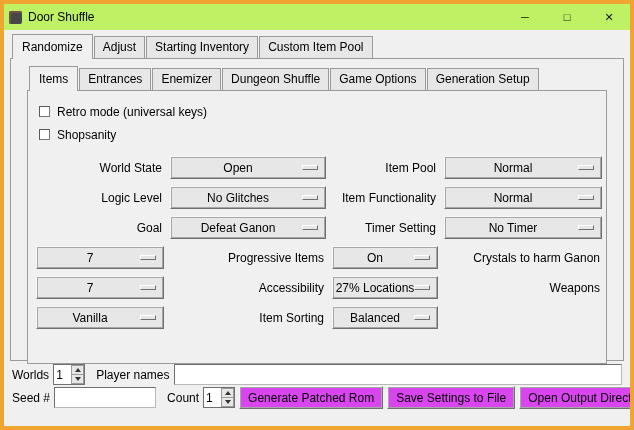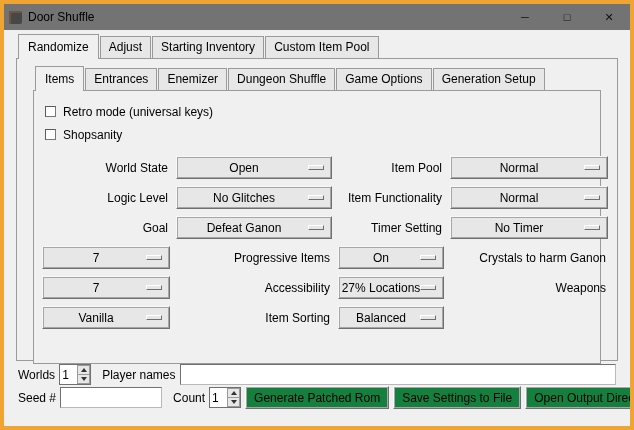--- a/index.html
+++ b/index.html
@@ -7,30 +7,30 @@
 
   .window {
     width: 634px; height: 430px;
     border: 4px solid #F0A432;
     background: #f0f0f0;
     overflow: hidden;
     display: flex; flex-direction: column;
   }
 
   
-  .titlebar { height: 26px; background: #737373; display: flex; align-items: center; flex: 0 0 auto; }
+  .titlebar { height: 26px; background: #bef264; display: flex; align-items: center; flex: 0 0 auto; }
   .app-icon { width: 13px; height: 13px; margin: 0 6px 0 5px; background: #474747; border-radius: 2px;
               box-shadow: inset 2px 2px 0 #6d5340; }
   .win-title { font-size: 12px; }
   .win-btns { margin-left: auto; display: flex; height: 100%; }
   .win-btn { width: 42px; display: flex; align-items: center; justify-content: center;
              font-size: 11px; color: #111; cursor: default; }
 
   
-  .content { flex: 1; padding: 4px 12px 2px; display: flex; flex-direction: column; }
+  .content { flex: 1; padding: 4px 6px 2px; display: flex; flex-direction: column; }
 
   .tabs { display: flex; align-items: flex-end; position: relative; z-index: 2; padding-left: 2px; }
   .tab { background: #e7e7e7; border: 1px solid #9a9a9a; border-bottom: none;
          padding: 3px 8px 4px; margin-right: 1px; cursor: default; white-space: nowrap; }
   .tab.selected { background: #f0f0f0; padding: 5px 9px 5px; margin-bottom: -1px; position: relative; z-index: 3; }
 
   .pane { border: 1px solid #9a9a9a; background: #f0f0f0; position: relative; z-index: 1; }
   .outer-pane { height: 303px; padding: 7px 16px 8px; }
   .inner-pane { height: 274px; padding: 9px 8px; }
 
@@ -70,21 +70,21 @@
   .spin-in { width: 17px; border: none; outline: none; font: 12px "Liberation Sans", sans-serif; padding: 0 2px; }
   .spin-btns { display: flex; flex-direction: column; width: 13px; }
   .spin-btn { flex: 1; background: #e7e7e7; border: 1px solid #9a9a9a;
               display: flex; align-items: center; justify-content: center; cursor: default; }
   .spin-btn + .spin-btn { border-top: none; }
   .tri-up { width: 0; height: 0; border-left: 3px solid transparent; border-right: 3px solid transparent;
             border-bottom: 4px solid #333; }
   .tri-down { width: 0; height: 0; border-left: 3px solid transparent; border-right: 3px solid transparent;
               border-top: 4px solid #333; }
 
-  .pushbtn { height: 23px; background: #15803d; border: 1px solid;
+  .pushbtn { height: 23px; background: #d946ef; border: 1px solid;
              border-color: #f8f8f8 #6f6f6f #6f6f6f #f8f8f8;
              box-shadow: 0 0 0 1px #a6a6a6 inset;
              font: 12px "Liberation Sans", sans-serif; padding: 0 8px; white-space: nowrap; cursor: default; }
   .right-group { margin-left: auto; display: flex; gap: 4px; }
 </style>
 </head>
 <body>
 
 <div class="window">
 

